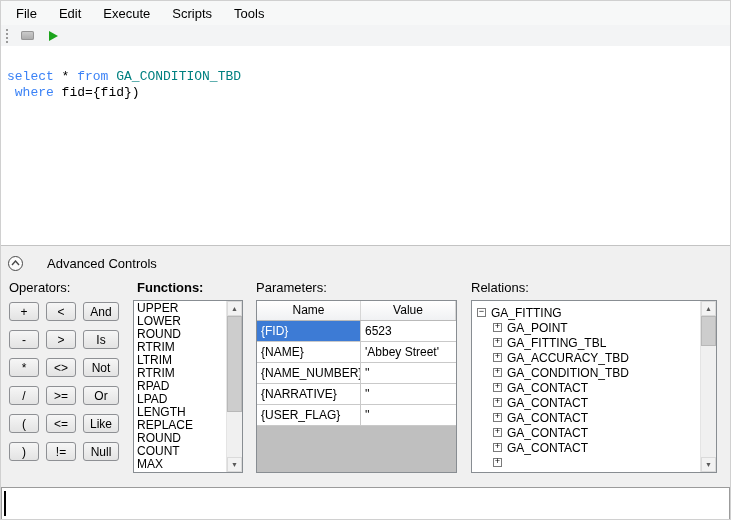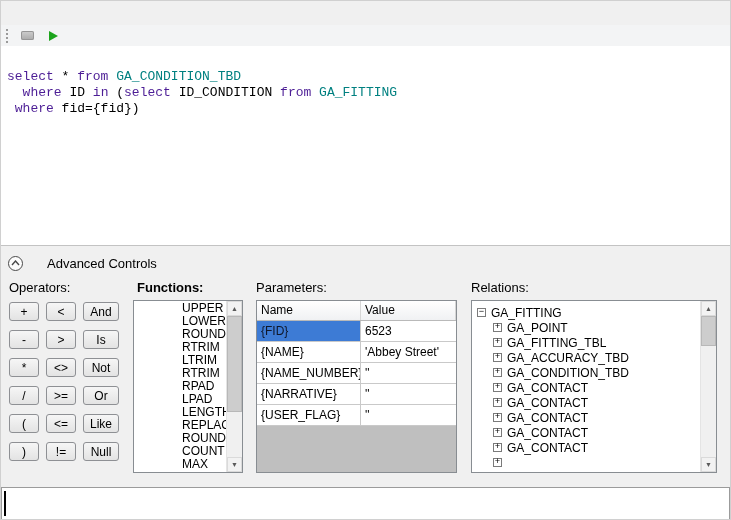--- a/index.html
+++ b/index.html
@@ -12,88 +12,94 @@
   
   .toolbar{position:absolute;top:24px;left:0;right:0;height:21px;background:#f3f4f5;border-bottom:1px solid #e2e2e2;display:flex;align-items:center;gap:8px;padding-left:5px;}
   .grip{width:0;height:14px;border-left:2px dotted #9a9a9a;margin-right:2px;}
   .tbtn{width:18px;height:17px;display:flex;align-items:center;justify-content:center;}
   .connect-glyph{width:13px;height:9px;border-radius:2px;background:linear-gradient(#cfcfcf,#a9a9a9);box-shadow:inset 0 0 0 1px #969696;}
   .play-glyph{width:0;height:0;border-top:5px solid transparent;border-bottom:5px solid transparent;border-left:9px solid #1ca41c;}
 
   
   .editor{position:absolute;top:45px;left:0;width:731px;height:200px;background:#ffffff;border-bottom:1px solid #c3c3c3;font-family:"Liberation Mono",monospace;font-size:13px;line-height:16px;padding:23px 0 0 6px;box-sizing:border-box;cursor:text;}
   .line{white-space:pre;}
-  .kw{color:#4c1d95;}
+  .kw{color:#3b82f6;}
   .pl{color:#000000;}
   .tbl{color:#008080;}
 
   
   .adv{position:absolute;top:252px;left:7px;height:20px;display:flex;align-items:center;gap:24px;}
   .adv-toggle{width:15px;height:15px;border:1px solid #4a4a4a;border-radius:50%;background:#fdfdfd;display:flex;align-items:center;justify-content:center;box-sizing:border-box;}
 
   
   .plabel{position:absolute;top:279px;}
 
   
   .ops{position:absolute;left:8px;top:301px;display:grid;grid-template-columns:30px 30px 36px;column-gap:7px;row-gap:9px;}
   .opbtn{height:19px;font-size:12px;font-family:"Liberation Sans",sans-serif;background:linear-gradient(#f6f6f6,#e3e3e3);border:1px solid #8e9094;border-radius:3px;display:flex;align-items:center;justify-content:center;padding:0;cursor:default;}
 
   
   .box{position:absolute;background:#fff;border:1px solid #888d92;box-sizing:border-box;overflow:hidden;}
   .fn-box{left:132px;top:299px;width:110px;height:173px;}
-  .fn-items{position:absolute;top:1px;left:3px;right:16px;font-size:12px;line-height:13px;margin-left:45px;}
+  .fn-items{position:absolute;top:1px;left:3px;right:16px;font-size:12px;line-height:13px;}
   .fn-item{white-space:nowrap;cursor:default;}
 
   
   .vscroll{position:absolute;top:0;right:0;bottom:0;width:15px;background:#f0f0f0;border-left:1px solid #e4e4e4;}
   .sarrow{position:absolute;left:0;right:0;height:15px;background:#f2f2f2;border:1px solid #dadada;box-sizing:border-box;color:#5a5a5a;font-size:7px;display:flex;align-items:center;justify-content:center;}
   .sarrow.up{top:0;}
   .sarrow.down{bottom:0;}
   .sthumb{position:absolute;left:0;width:15px;background:#cdcdcd;border:1px solid #b8b8b8;box-sizing:border-box;}
 
   
   .param-box{left:255px;top:299px;width:201px;height:173px;background:#bfbfbf;}
   .prow{display:flex;height:20px;line-height:20px;font-size:12px;background:#fff;border-bottom:1px solid #c9c9c9;}
   .phead{height:19px;line-height:19px;background:linear-gradient(#ffffff,#f0f1f3);border-bottom:1px solid #b9b9b9;}
   .pcell{box-sizing:border-box;padding:0 4px;border-right:1px solid #c9c9c9;white-space:nowrap;overflow:hidden;}
   .pname{width:104px;flex:none;}
   .pval{flex:1;border-right:none;}
-  .phead .pcell{text-align:left;border-right:1px solid #d6d6d6;}
-  .sel-name{background:#3d7bd5;color:#0f172a;}
+  .phead .pcell{text-align:center;border-right:1px solid #d6d6d6;}
+  .sel-name{background:#3d7bd5;color:#ffffff;}
 
   
   .rel-box{left:470px;top:299px;width:246px;height:173px;}
   .tree{position:absolute;top:4px;left:5px;right:16px;font-size:12px;}
   .trow{height:15px;display:flex;align-items:center;white-space:nowrap;cursor:default;}
   .tchild{padding-left:16px;}
   .texp{width:9px;height:9px;border:1px solid #7a7a7a;background:#fff;font-size:9px;line-height:7px;text-align:center;margin-right:5px;flex:none;box-sizing:border-box;font-family:"Liberation Mono",monospace;}
 
   
   .output{position:absolute;top:486px;left:0;width:729px;height:33px;background:#fff;border:1px solid #9b9b9b;box-sizing:border-box;cursor:text;}
   .caret{position:absolute;left:2px;top:3px;width:2px;height:25px;background:#000;}
 </style>
 </head>
 <body>
 
 <div class="app">
 
+  <div class="menubar">
+    <span class="menu-item">File</span>
+    <span class="menu-item">Edit</span>
+    <span class="menu-item">Execute</span>
+    <span class="menu-item">Scripts</span>
+    <span class="menu-item">Tools</span>
+  </div>
 
   <div class="toolbar">
     <span class="grip"></span>
     <span class="tbtn">
         <span class="connect-glyph"></span>
       </span>
     <span class="tbtn">
         <span class="play-glyph"></span>
       </span>
   </div>
 
   <div class="editor">
     <div class="line"><span class="kw">select</span><span class="pl"> * </span><span class="kw">from </span><span class="tbl">GA_CONDITION_TBD</span></div>
-    <div class="line"><span class="kw">  where </span><span class="pl">ID </span><span class="kw">in </span><span class="pl">(</span><span class="kw">select </span><span class="pl">ID_CONDITION </span><span class="kw">from </span><span class="tbl">GA_FITTING</span></div>
     <div class="line"><span class="kw"> where </span><span class="pl">fid={fid})</span></div>
   </div>
 
   <div class="adv">
     <span class="adv-toggle">
       <svg width="9" height="6" viewBox="0 0 9 6">
           <polyline points="1,5 4.5,1 8,5" fill="none" stroke="#4a4a4a" stroke-width="1.4"></polyline>
         </svg>
     </span>
     <span>Advanced Controls</span>

